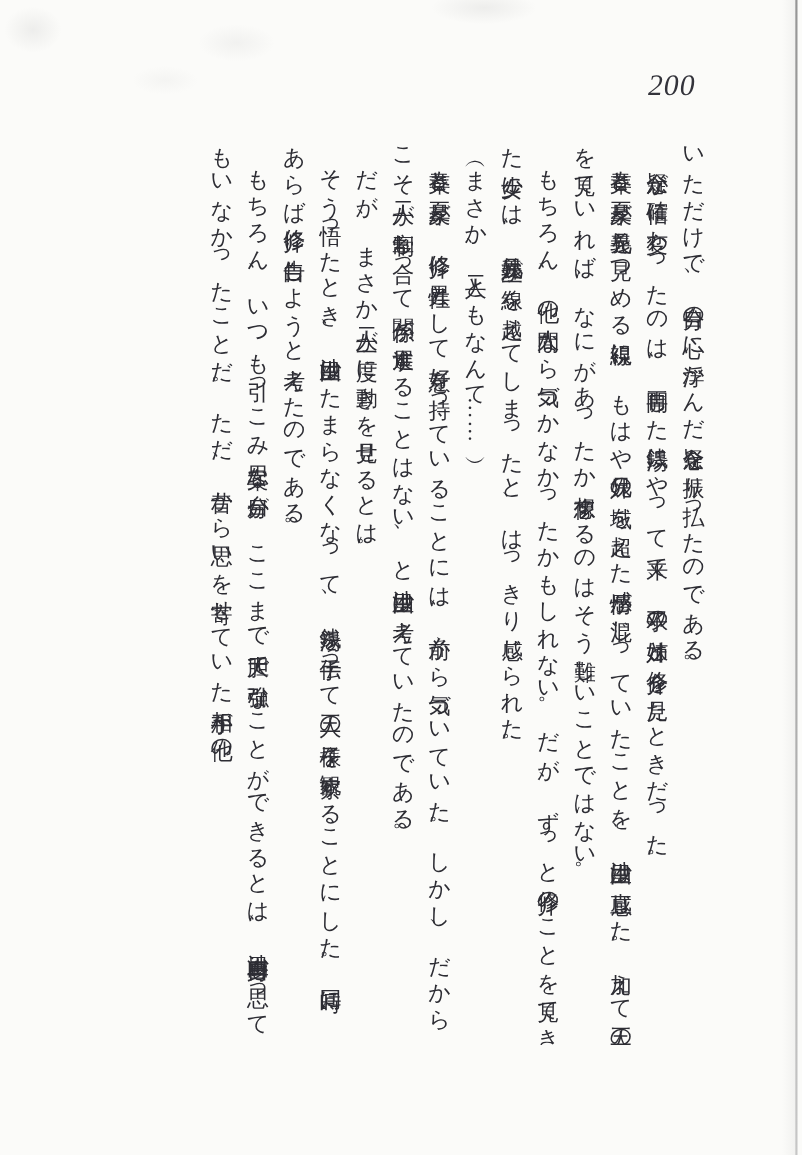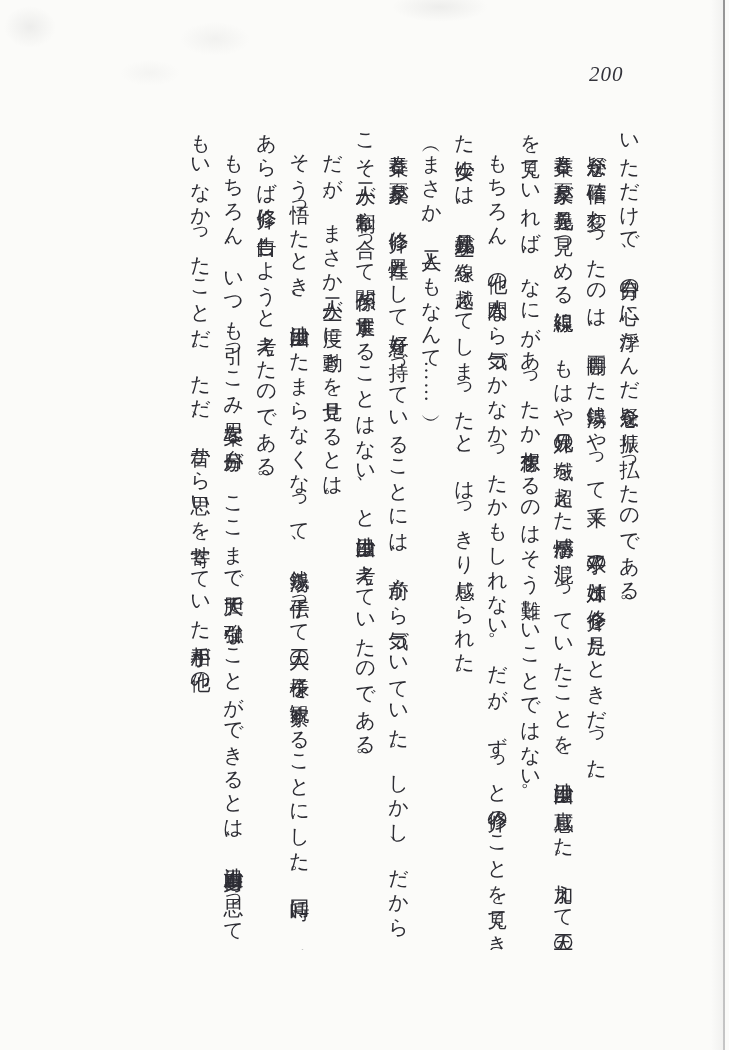--- a/index.html
+++ b/index.html
@@ -18,21 +18,21 @@
     height: 1050px;
     background: #fbfbf9;
     overflow: hidden;
     font-family: "Liberation Serif", "DejaVu Serif", serif;
     color: #2d2d34;
   }
   .page-number {
     position: absolute;
     top: 62px;
     left: 589px;
-    font-size: 21px;
+    font-size: 27px;
     font-style: italic;
     letter-spacing: 1px;
     color: #33333b;
   }
   .text-block {
     position: absolute;
     top: 120px;
     left: 84px;
     width: 562px;
     height: 830px;

